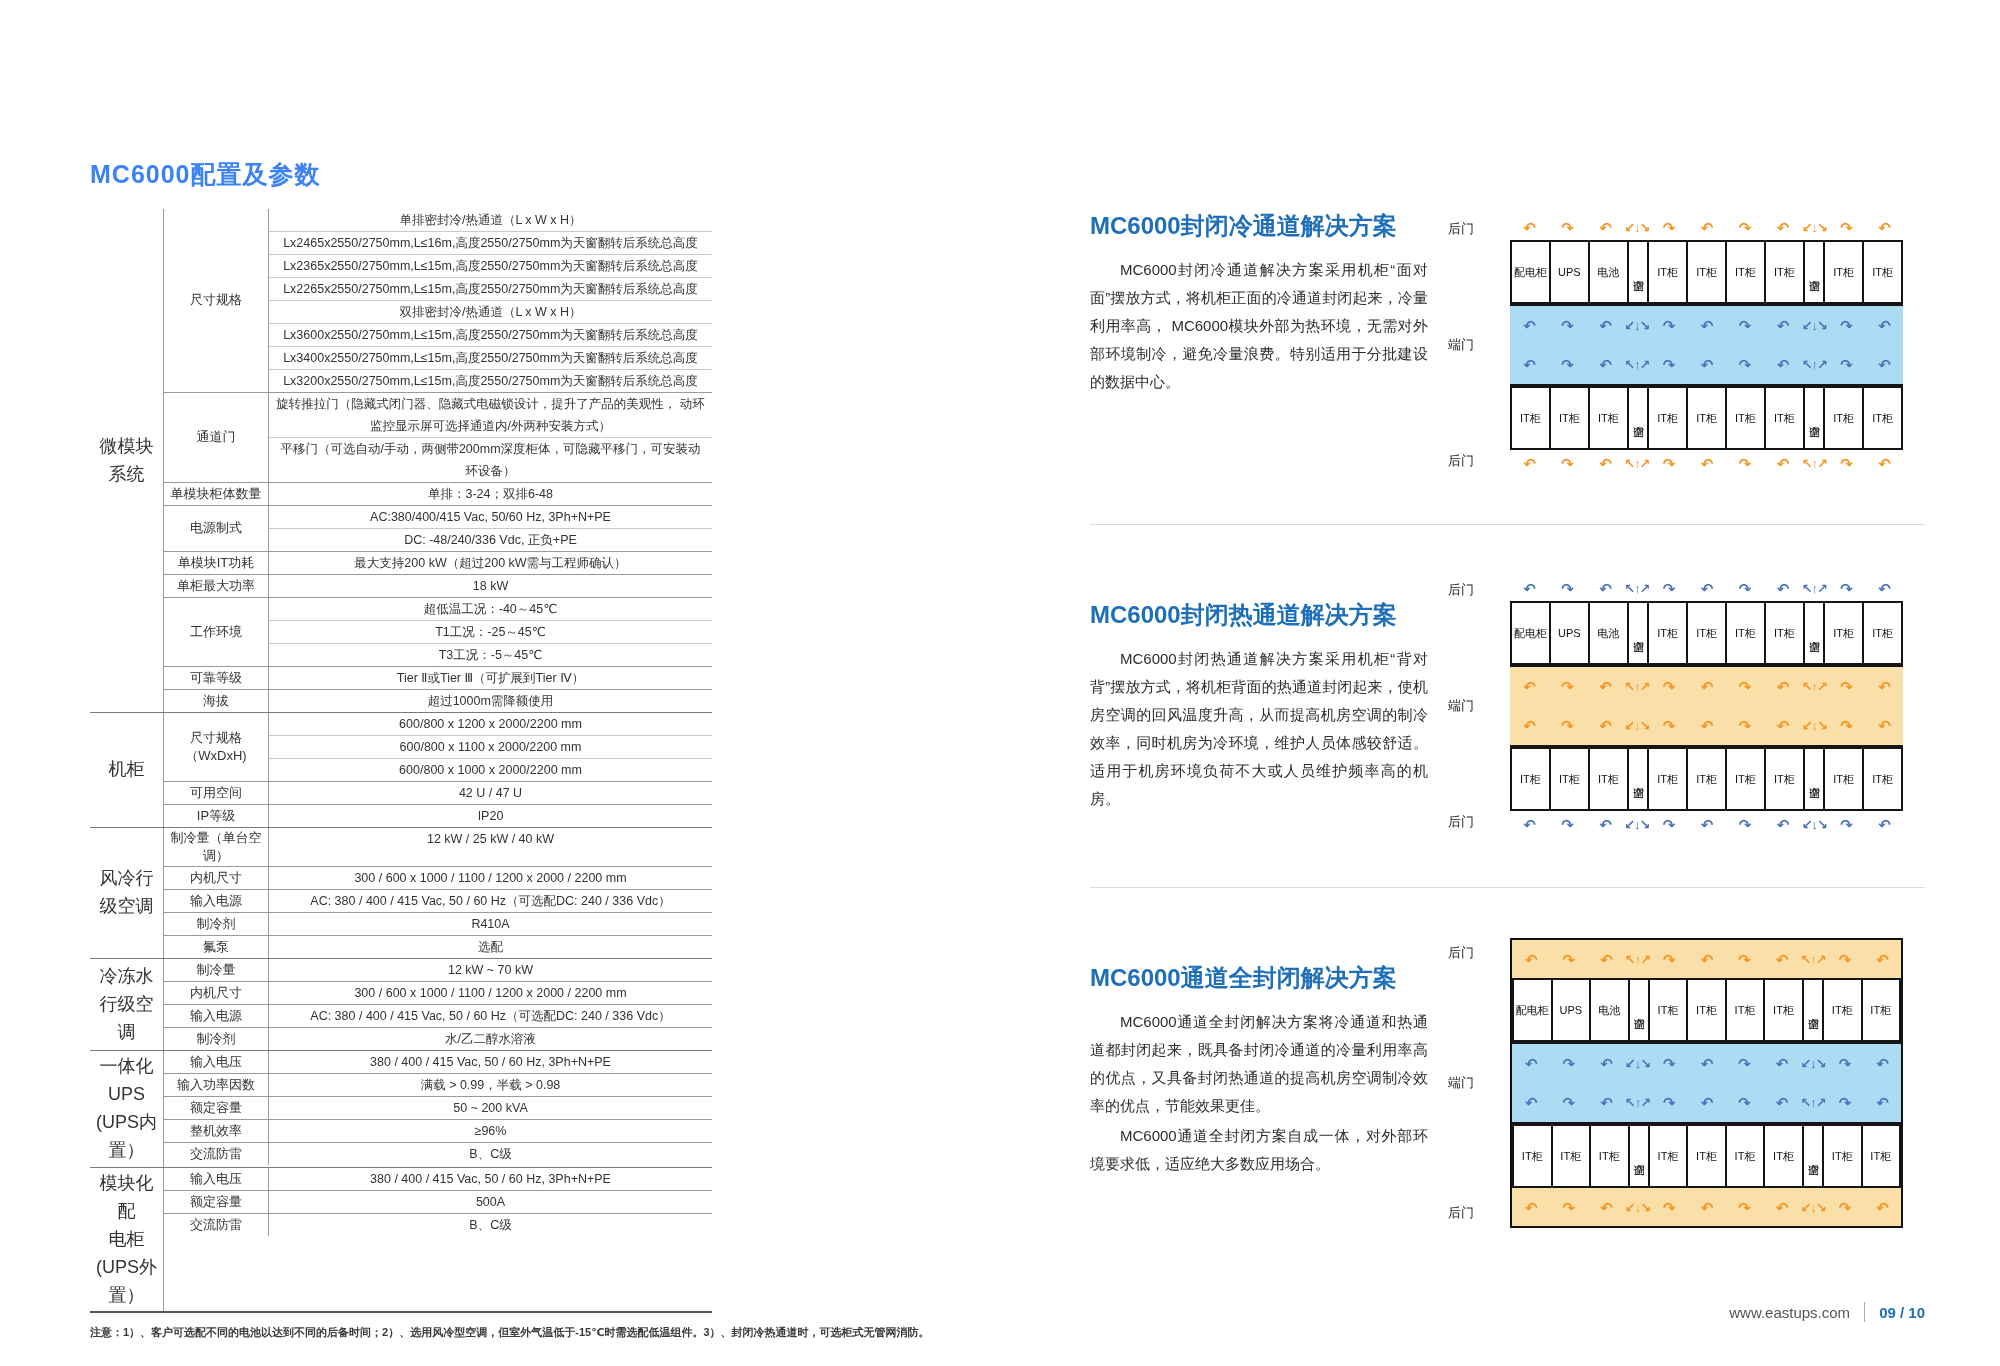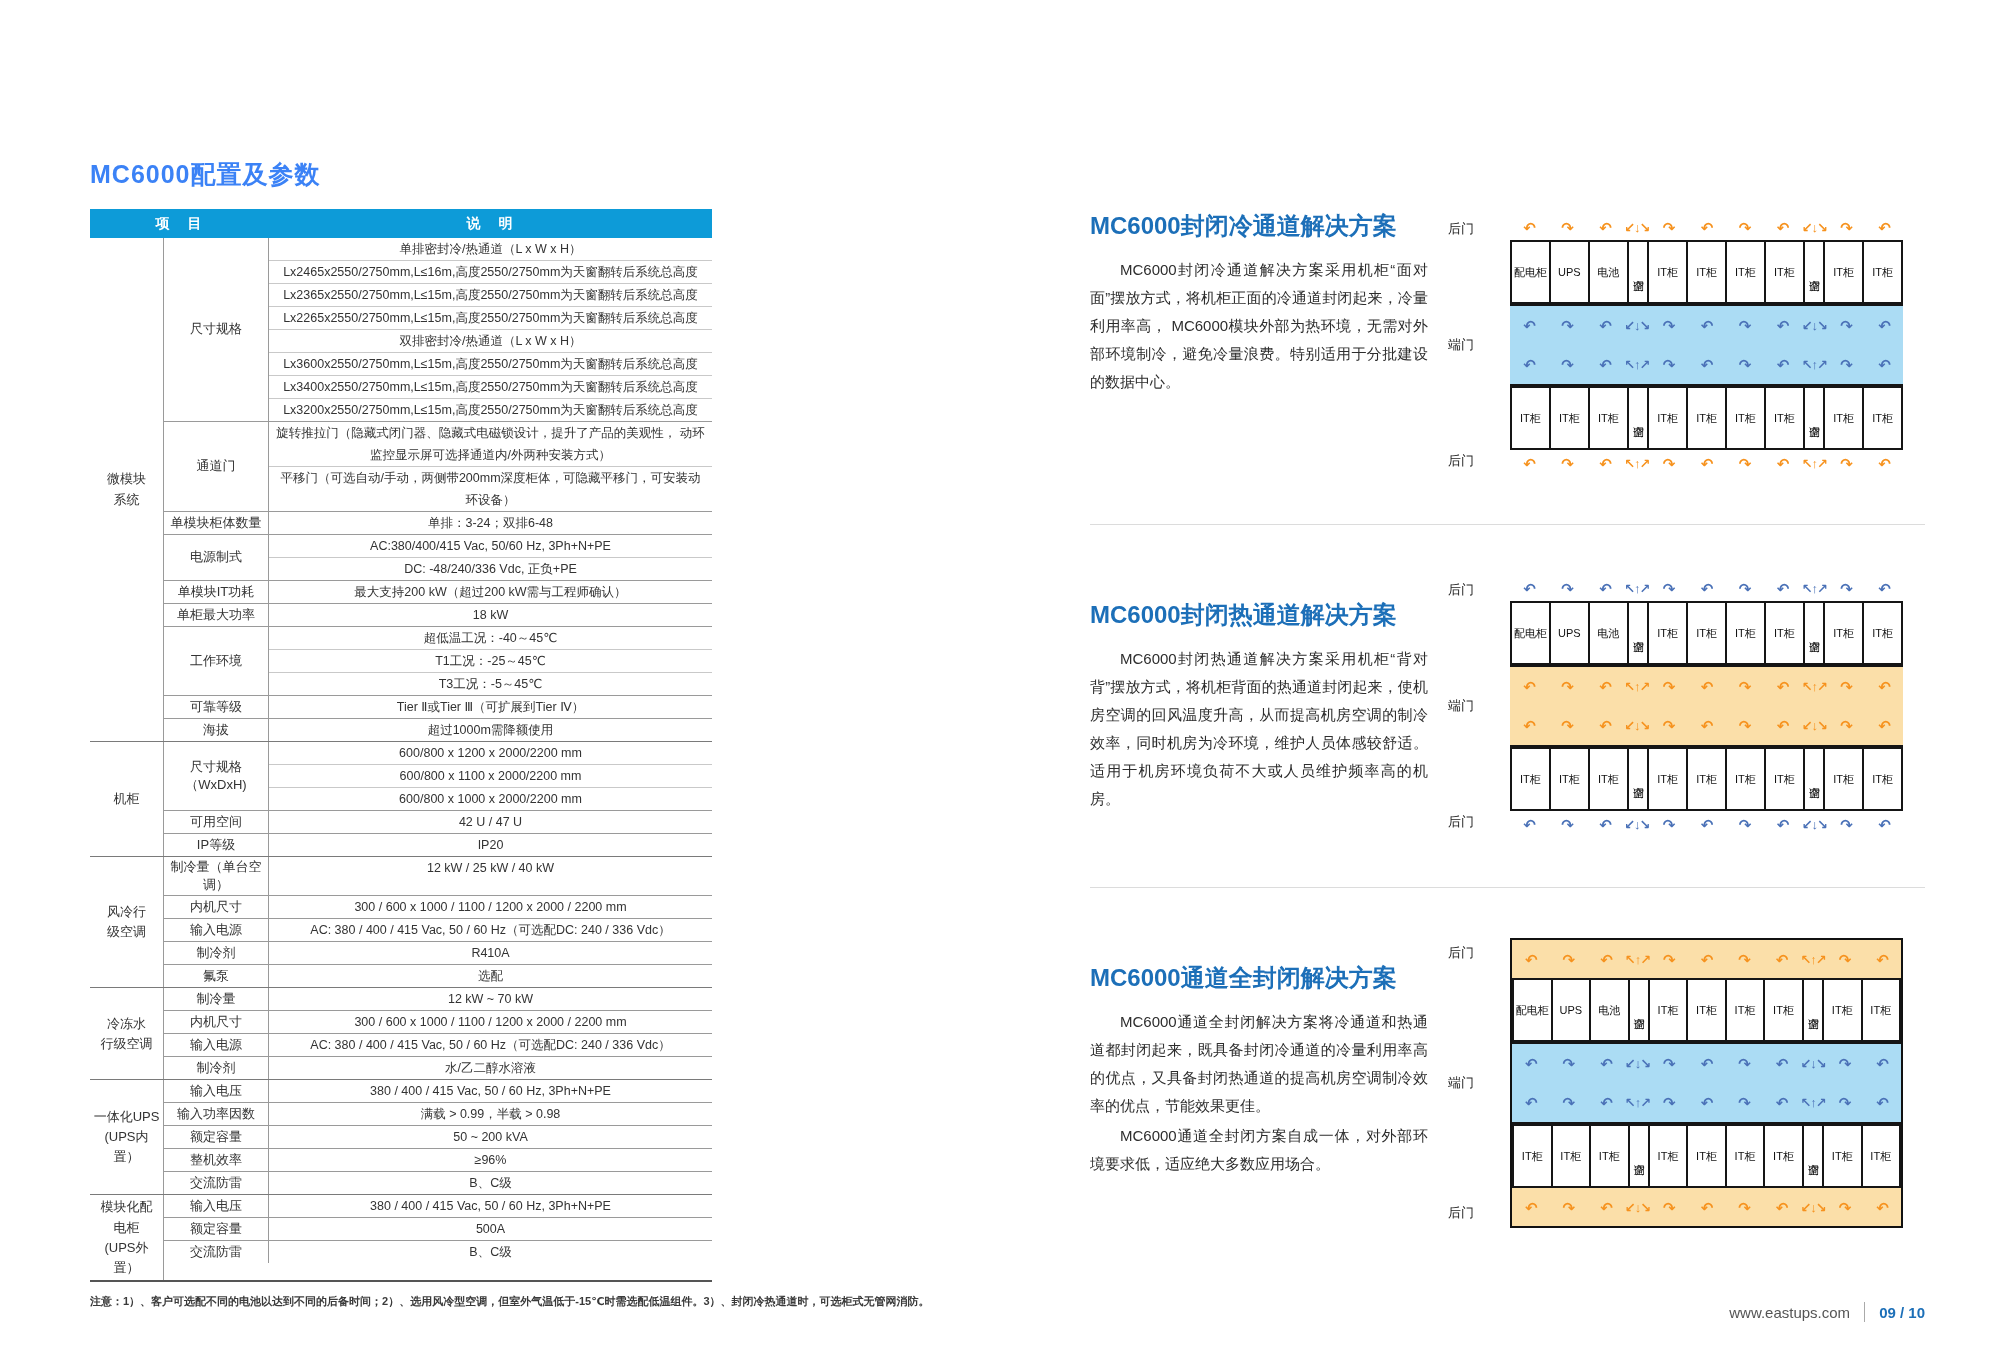--- a/index.html
+++ b/index.html
@@ -11,21 +11,21 @@
   
   .left-col{position:absolute;left:90px;top:158px;width:810px;}
   .page-title{color:#3b82f6;font-size:25px;font-weight:bold;letter-spacing:1px;margin-bottom:18px;}
   .spec-table{width:622px;font-size:12.5px;color:#333;border-bottom:2px solid #555;}
   .thead{display:flex;background:#0d9bd8;color:#fff;font-weight:bold;font-size:14px;height:29px;line-height:29px;}
   .h-item{width:179px;text-align:center;letter-spacing:2px;}
   .h-desc{width:443px;text-align:center;letter-spacing:2px;}
   .group{display:flex;border-top:1px solid #7a7a7a;}
   .group:first-child{border-top:none;}
   .g-name{width:74px;display:flex;align-items:center;justify-content:center;text-align:center;
-          border-right:1px solid #9a9a9a;box-sizing:border-box;padding:2px 2px;font-size:13px;
+          border-right:1px solid #9a9a9a;box-sizing:border-box;padding:2px 2px;font-size:18px;
           white-space:pre-line;line-height:1.55;}
   .g-items{flex:1;min-width:0;}
   .item{display:flex;border-top:1px solid #9a9a9a;}
   .item:first-child{border-top:none;}
   .i-label{width:105px;display:flex;align-items:center;justify-content:center;text-align:center;
            border-right:1px solid #9a9a9a;box-sizing:border-box;padding:1px 2px;font-size:13px;
            white-space:pre-line;line-height:1.4;}
   .i-cells{flex:1;min-width:0;}
   .cell{min-height:22px;line-height:22px;text-align:center;border-top:1px solid #c9c9c9;
         padding:0 6px;box-sizing:border-box;}
@@ -68,24 +68,20 @@
   .footer-sep{width:1px;height:20px;background:#aaa;}
   .footer-page{color:#1c6fb8;font-weight:bold;}
 </style>
 </head>
 <body>
 
 <div class="left-col">
   <div class="page-title">MC6000配置及参数</div>
 
   <div class="spec-table">
-    <div class="thead">
-      <div class="h-item">项　目</div>
-      <div class="h-desc">说　明</div>
-    </div>
     <div>
         <div class="group">
           <div class="g-name">微模块
 系统</div>
           <div class="g-items">
             <div class="item">
               <div class="i-label">尺寸规格</div>
               <div class="i-cells">
                 <div class="cell">单排密封冷/热通道（L x W x H）</div>
                 <div class="cell">Lx2465x2550/2750mm,L≤16m,高度2550/2750mm为天窗翻转后系统总高度</div>

